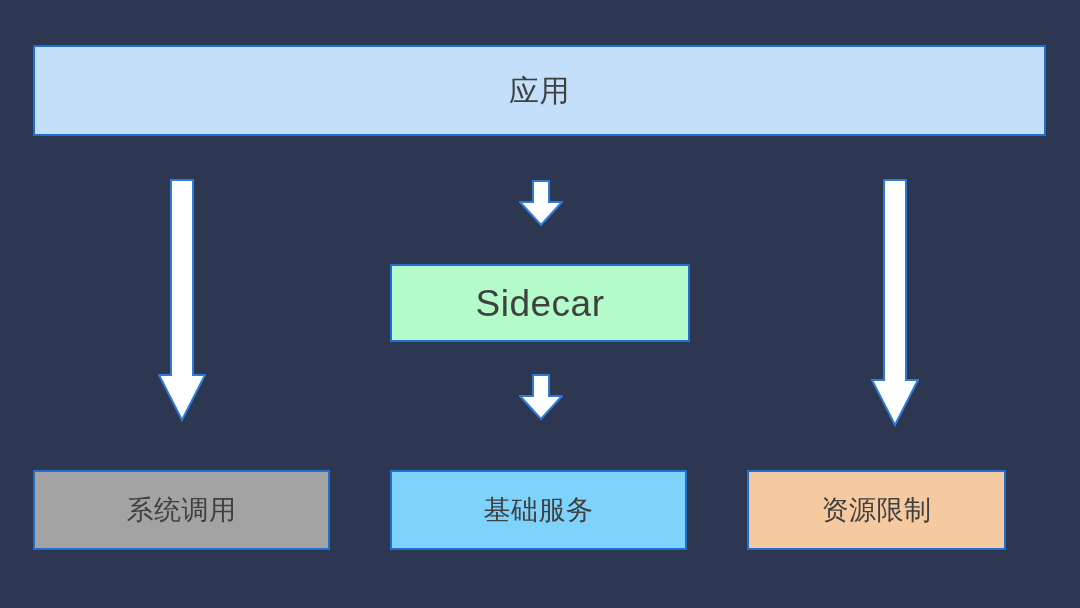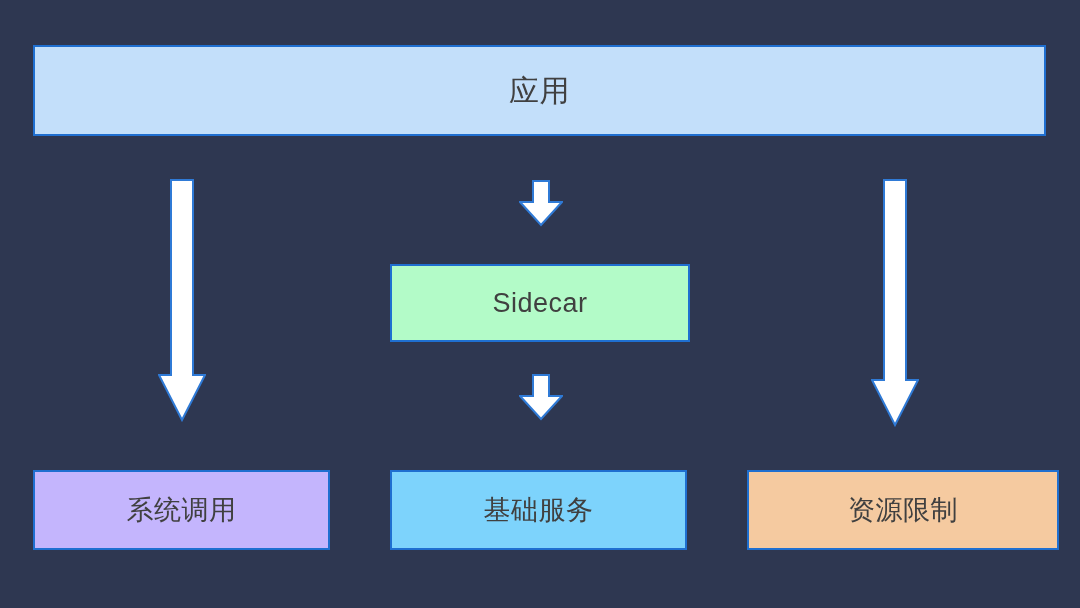--- a/index.html
+++ b/index.html
@@ -41,41 +41,41 @@
     background: #c3dffa;
     font-size: 30px;
   }
   
   #node-sidecar {
     left: 390px;
     top: 264px;
     width: 300px;
     height: 78px;
     background: #b3fbc8;
-    font-size: 27px;
+    font-size: 37px;
   }
   
   .node-bottom {
     top: 470px;
     height: 80px;
     font-size: 27px;
   }
   #node-syscall {
     left: 33px;
     width: 297px;
-    background: #c4b5fd;
+    background: #a3a3a3;
   }
   #node-base {
     left: 390px;
     width: 297px;
     background: #7dd3fc;
   }
   #node-resource {
     left: 747px;
-    width: 312px;
+    width: 259px;
     background: #f5caa0;
   }
   
   .arrow {
     position: absolute;
     overflow: visible;
   }
   .arrow svg {
     display: block;
   }

